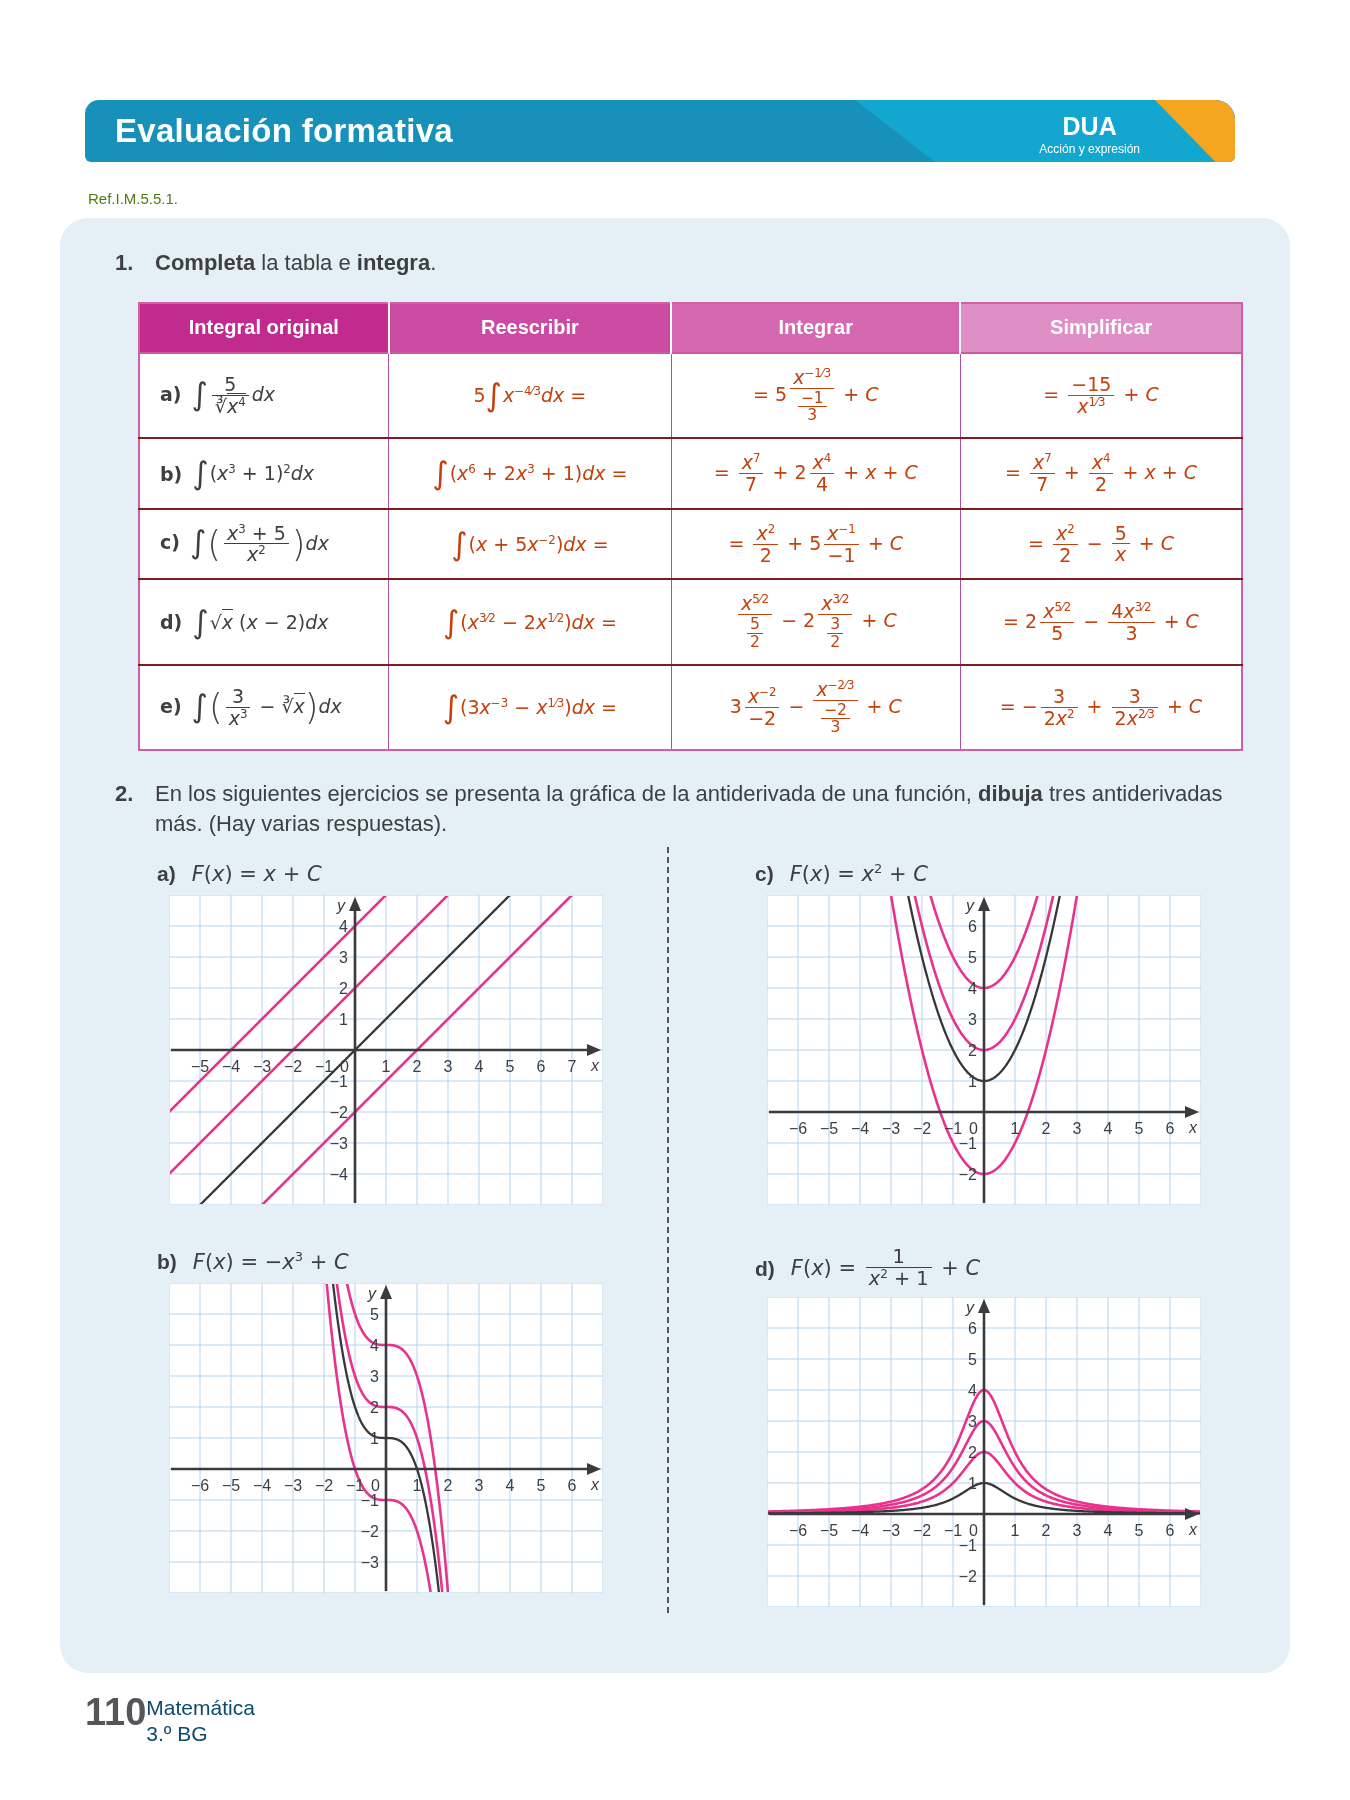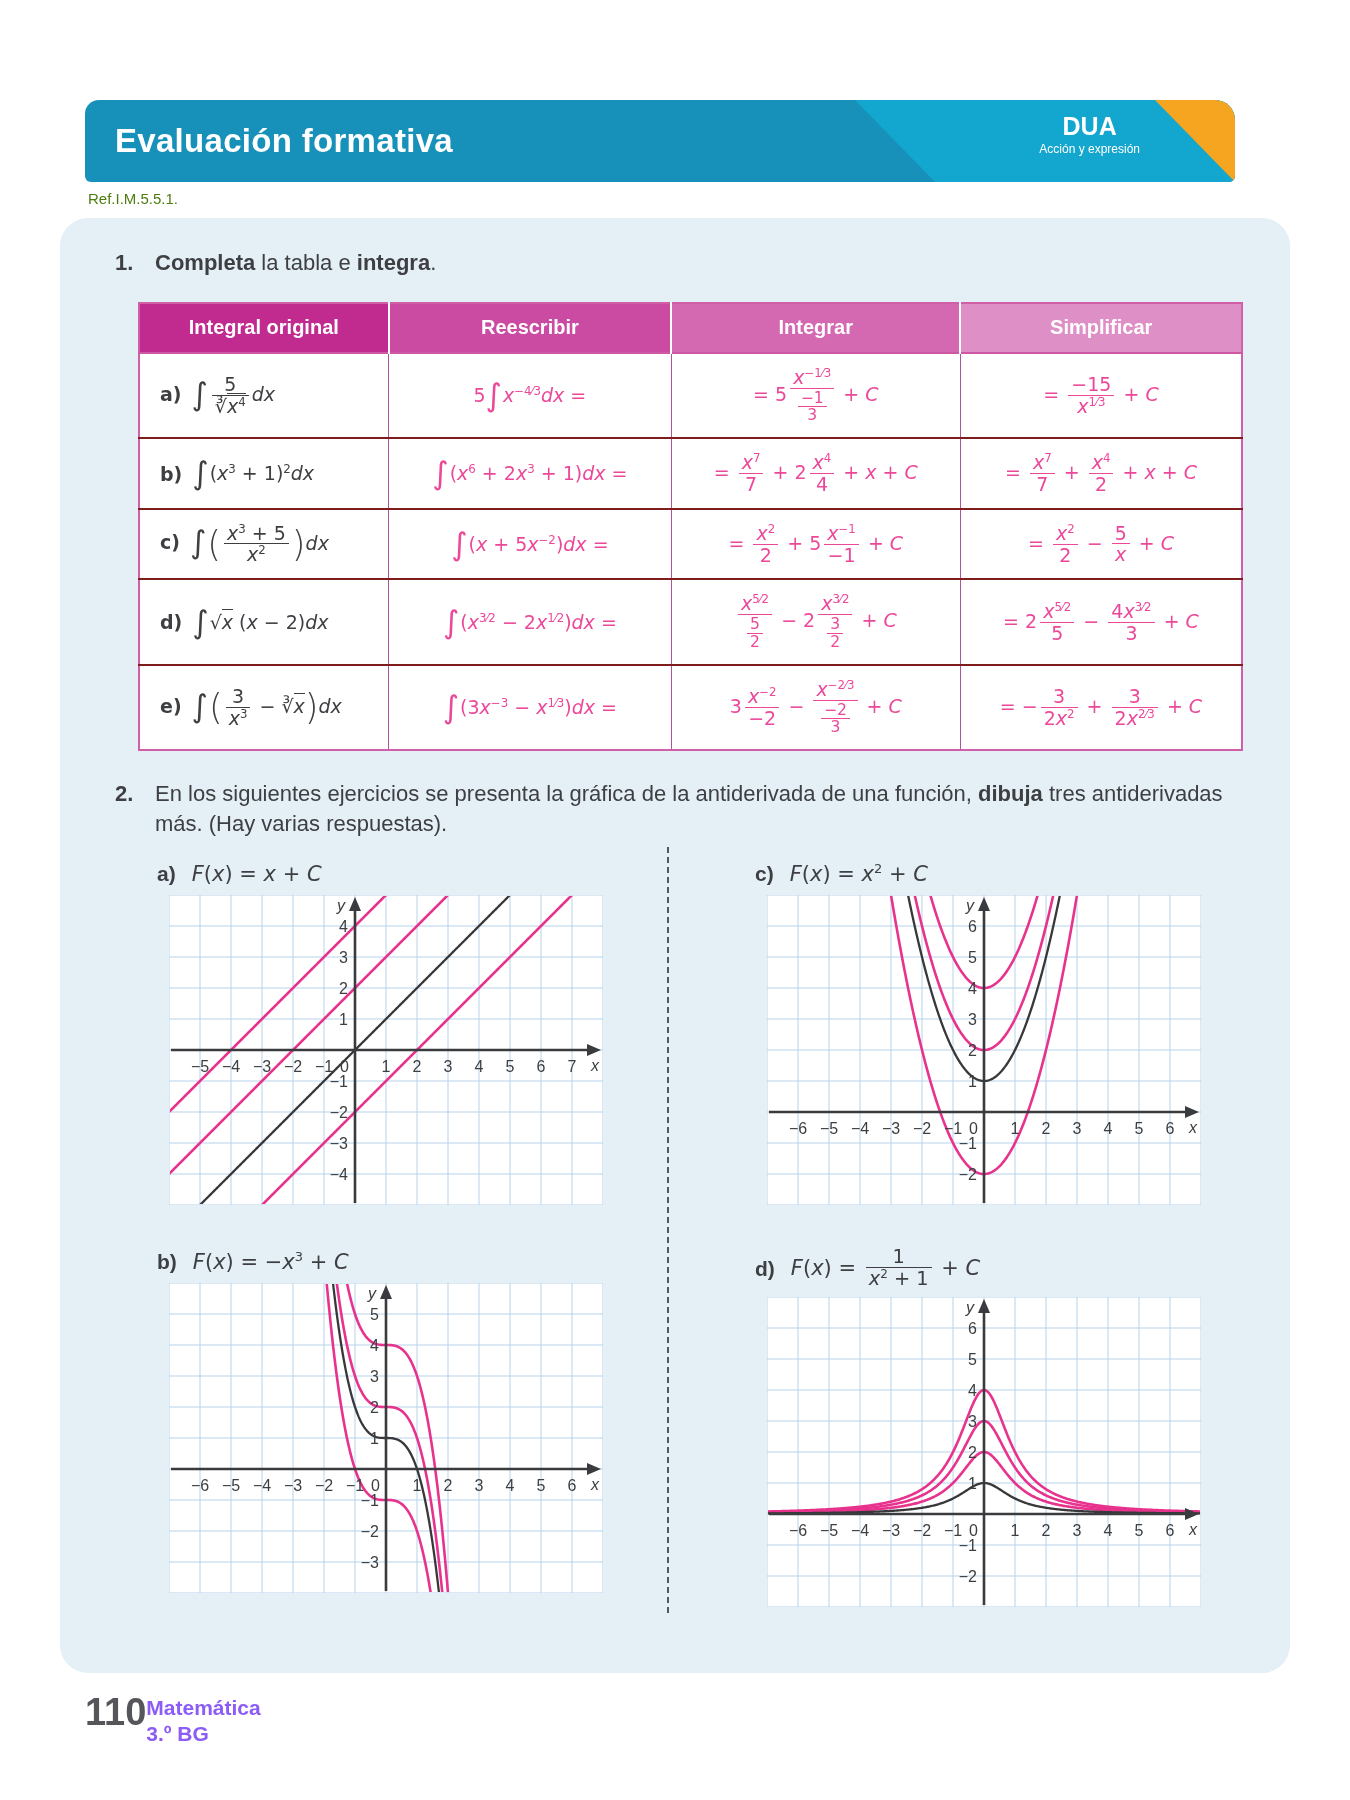--- a/index.html
+++ b/index.html
@@ -1,21 +1,21 @@
 <!DOCTYPE html>
 <html><head>
 <meta charset="utf-8">
 <style>
   html,body{margin:0;padding:0;}
   body{
     width:1350px;height:1800px;background:#ffffff;position:relative;
     font-family:"Liberation Sans",sans-serif;color:#3e3f42;overflow:hidden;
   }
   
-  .header{position:absolute;left:85px;top:100px;width:1150px;height:82px;
+  .header{position:absolute;left:85px;top:100px;width:1150px;height:62px;
     background:#1791ba;border-radius:14px 20px 6px 6px;overflow:hidden;}
   .header .right-band{position:absolute;right:0;top:0;bottom:0;width:380px;background:#13a6cf;
     clip-path:polygon(0 0,100% 0,100% 100%,80px 100%);}
   .header .orange-corner{position:absolute;right:0;top:0;width:80px;height:82px;background:#f5a51f;
     clip-path:polygon(0 0,100% 0,100% 100%);}
   .header .title{position:absolute;left:30px;top:50%;transform:translateY(-50%);
     color:#fff;font-size:33px;font-weight:bold;letter-spacing:0.3px;}
   .badge{position:absolute;right:95px;top:11px;text-align:center;color:#fff;line-height:1.25;}
   .badge .l1{font-size:25px;font-weight:bold;}
   .badge .l2{font-size:12px;font-weight:normal;}
@@ -30,21 +30,21 @@
   
   table.integrals{border-collapse:collapse;margin:24px 0 0 78px;width:1105px;background:#fff;
     border:2px solid #d05fa8;}
   table.integrals th{height:46px;color:#fff;font-size:20px;font-weight:bold;border-left:2px solid #fff;margin-left:28px;}
   table.integrals th:first-child{border-left:none;}
   table.integrals td{border-left:1.5px solid #b1539c;border-top:2px solid #7f1d1d;
     padding:13px 8px;text-align:center;font-size:19px;vertical-align:middle;}
   table.integrals td:first-child{border-left:none;text-align:left;padding-left:20px;}
   table.integrals tr:first-child td{border-top:2.5px solid #cf58a5;}
   .mth{font-family:"DejaVu Sans","Liberation Sans",sans-serif;}
-  .c-pink{color:#ec4899;}
+  .c-pink{color:#c2410c;}
   .rlabel{font-weight:bold;margin-right:10px;color:#3e3f42;}
   .fr{display:inline-block;vertical-align:middle;text-align:center;line-height:1.08;margin:0 3px;}
   .fr>span{display:block;padding:0 3px;}
   .fr .dn{border-top:1.6px solid currentColor;}
   .fr .fr{font-size:0.82em;margin:1px 0 0 0;}
   .mth sup, .gtitle sup{font-size:0.62em;}
   .int{font-size:1.65em;line-height:0;vertical-align:-0.12em;margin-right:1px;}
   .rad{border-top:1.5px solid currentColor;padding-top:1px;}
   .bigp{font-size:1.85em;font-weight:200;vertical-align:middle;line-height:0;}
   
@@ -55,21 +55,21 @@
   .gblock.left{padding-left:42px;}
   .gblock.right{padding-left:85px;}
   .glabel{display:flex;align-items:center;font-size:21px;margin-bottom:6px;min-height:30px;}
   .gletter{font-weight:bold;margin-right:16px;}
   .gtitle i{font-style:italic;}
   .gtitle .fr{font-size:0.92em;}
   .gsvg{display:block;margin-left:12px;}
   
   .footer{position:absolute;left:85px;top:1693px;display:flex;align-items:flex-start;}
   .pageno{font-size:38px;font-weight:bold;color:#55565a;line-height:1;}
-  .course{font-size:21px;color:#8b5cf6;line-height:1.25;padding-top:2px;font-weight:bold;}
+  .course{font-size:21px;color:#0c4a6e;line-height:1.25;padding-top:2px;}
 </style>
 </head>
 <body>
 
 <div class="header">
   <div class="right-band"></div>
   <div class="orange-corner"></div>
   <div class="title">Evaluación formativa</div>
   <div class="badge">
     <div class="l1">DUA</div>

